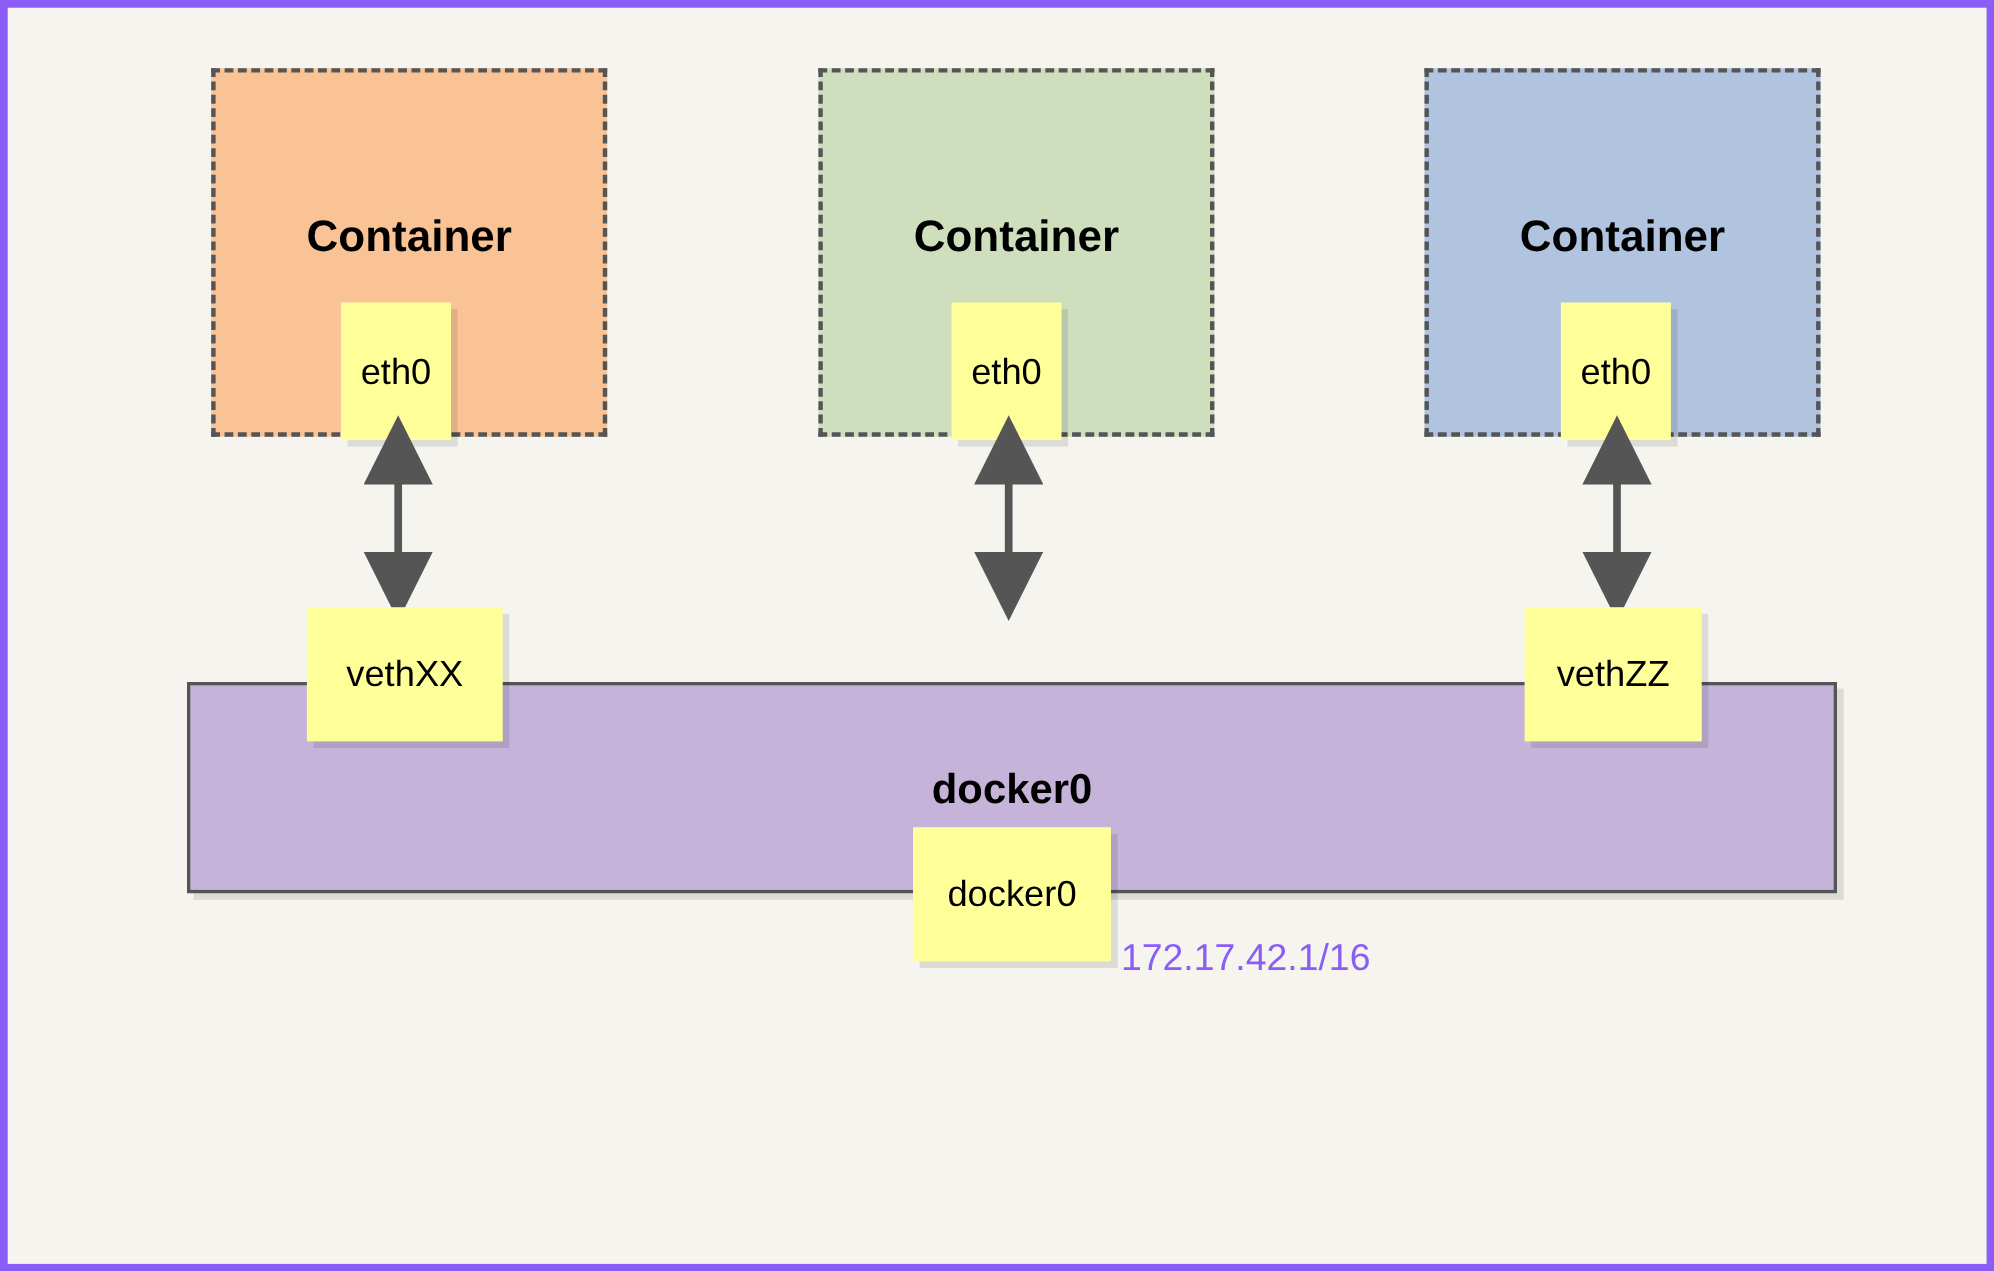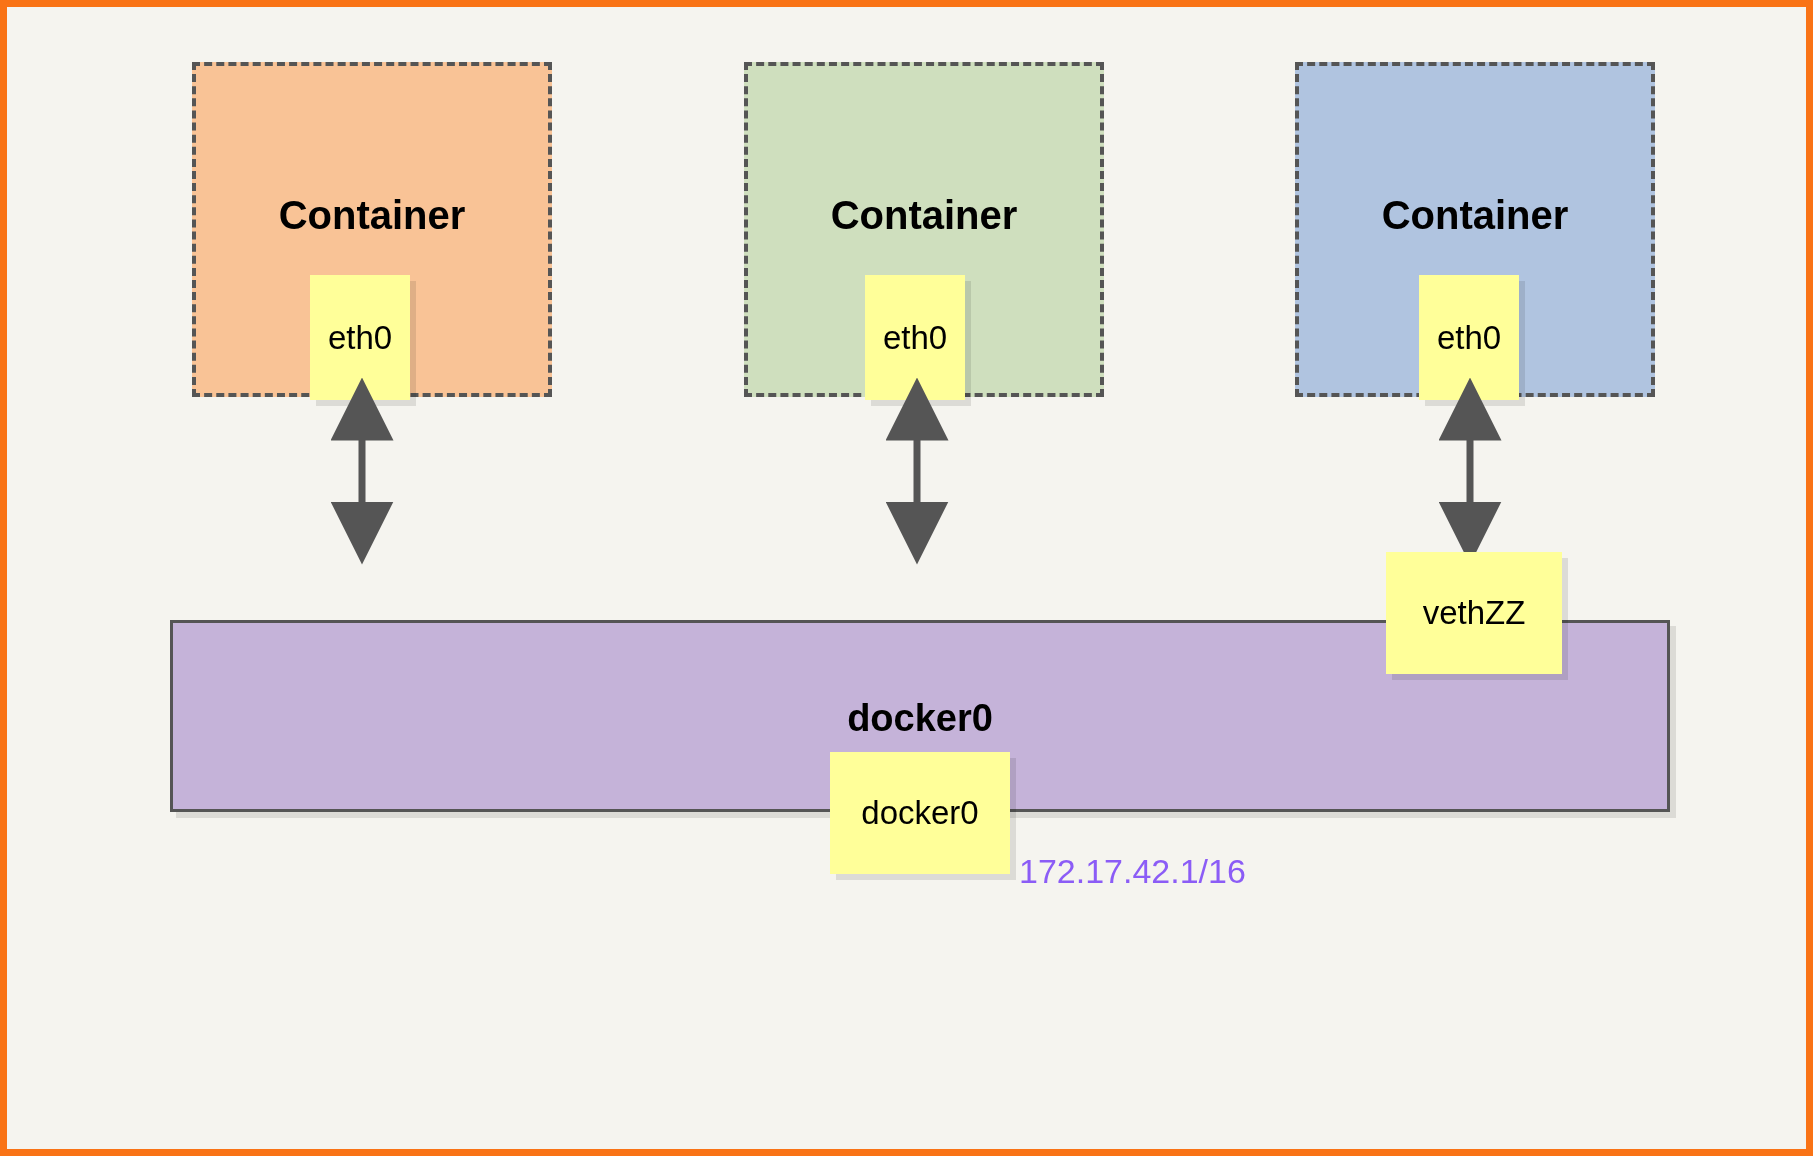--- a/index.html
+++ b/index.html
@@ -8,21 +8,21 @@
     background: #ffffff;
   }
   body {
     font-family: "Liberation Sans", sans-serif;
   }
   #canvas {
     position: relative;
     width: 1813px;
     height: 1156px;
     background: #f5f4ef;
-    border: 7px solid #f97316;
+    border: 7px solid #8b5cf6;
     box-sizing: border-box;
     overflow: hidden;
   }
 
   
   .container-box {
     position: absolute;
     border: 4px dashed #555555;
     box-sizing: border-box;
   }
@@ -143,22 +143,23 @@
         <path d="M9,0 L0,4.5 L9,9 z" fill="#555555"></path>
       </marker>
     </defs>
     <line x1="25" y1="14" x2="25" y2="138" stroke="#555555" stroke-width="7" marker-start="url(#at3)" marker-end="url(#ah3)"></line>
   </svg>
 
   <div id="docker-bar" style="left:163px; top:613px; width:1500px; height:192px;">
   </div>
   <div id="docker-bar-label" class="container-title" style="left:163px; width:1500px; top:690px;">docker0</div>
 
+  <div class="note" id="veth-1" style="left:272px; top:545px; width:178px; height:122px;">vethXX</div>
 
 
-  <div class="note" id="veth-3" style="left:1379px; top:545px; width:176px; height:122px;">vethZZ</div>
+  <div class="note" id="veth-3" style="left:1379px; top:545px; width:161px; height:122px;">vethZZ</div>
 
   <div class="note" id="docker0-iface" style="left:823px; top:745px; width:180px; height:122px;">docker0</div>
 
   <div class="free-text" id="ip-label" style="left:1012px; top:845px;">172.17.42.1/16</div>
 
 
 </div>
 
 </body></html>

